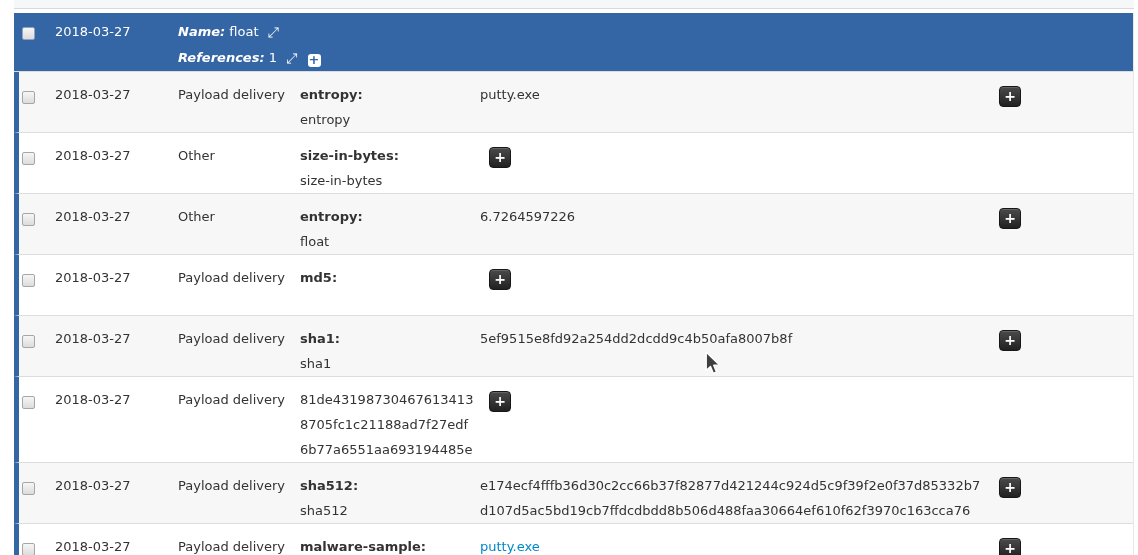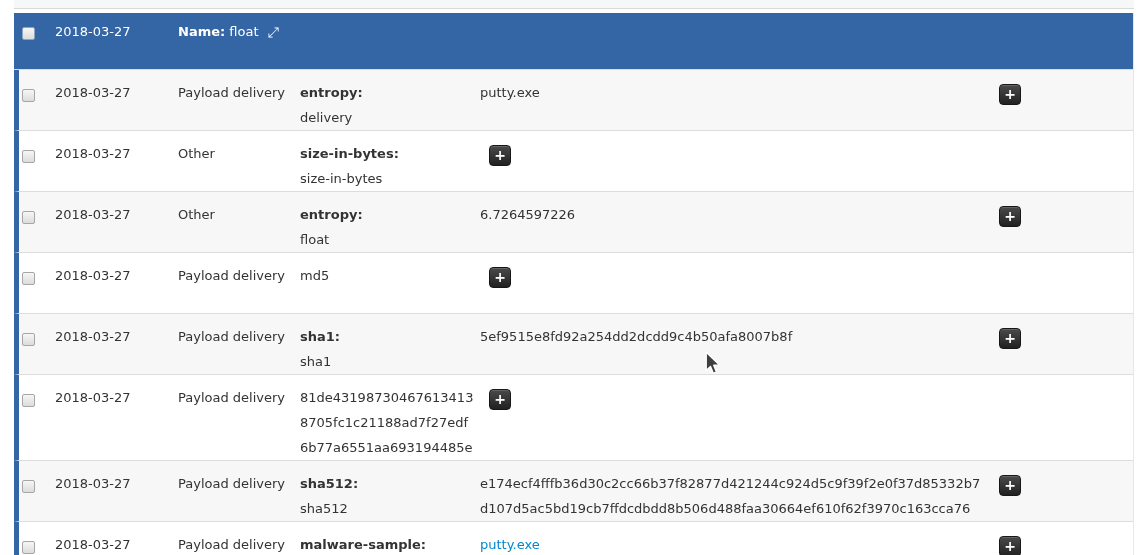--- a/index.html
+++ b/index.html
@@ -23,21 +23,21 @@
   }
 
   
   .obj-header {
     background: #3465a4; color: #ffffff;
     min-height: 57px; display: grid;
     grid-template-columns: 41px 123px 1fr;
     padding-top: 6px; border-bottom: 1px solid #dddddd;
   }
   .obj-header .line { line-height: 25px; white-space: nowrap; }
-  .obj-header b { font-weight: 700; }
+  .obj-header b { font-weight: 700; font-style: italic; }
 
   
   .row {
     display: grid;
     grid-template-columns: 36px 123px 122px 180px 510px 1fr;
     min-height: 61px;
     border-bottom: 1px solid #dddddd;
     border-left: 5px solid #3465a4;
     background: #ffffff;
     padding-top: 10px;
@@ -93,32 +93,38 @@
       <div>
         <span class="cb"></span>
       </div>
       <div class="line">2018-03-27</div>
       <div>
         <div class="line">
           <b>Name:</b>
           <span>float</span>
           <span class="expand-icon">⤢</span>
         </div>
+        <div class="line">
+          <b>References:</b>
+          <span>1</span>
+          <span class="expand-icon">⤢</span>
+          <span class="plus-square-icon">+</span>
+        </div>
       </div>
     </div>
 
     <div class="rows">
 
       <div class="row">
         <div><span class="cb"></span></div>
         <div class="cell">2018-03-27</div>
         <div class="cell">Payload delivery</div>
         <div class="cell">
           <div class="bold">entropy:</div>
-          <div>delivery</div>
+          <div>entropy</div>
         </div>
         <div class="value-cell">putty.exe</div>
         <div><span class="add-btn">+</span></div>
       </div>
 
       <div class="row">
         <div><span class="cb"></span></div>
         <div class="cell">2018-03-27</div>
         <div class="cell">Other</div>
         <div class="cell">
@@ -138,21 +144,21 @@
         </div>
         <div class="value-cell">6.7264597226</div>
         <div><span class="add-btn">+</span></div>
       </div>
 
       <div class="row">
         <div><span class="cb"></span></div>
         <div class="cell">2018-03-27</div>
         <div class="cell">Payload delivery</div>
         <div class="cell">
-          <div>md5</div>
+          <div class="bold">md5:</div>
         </div>
         <div><span class="add-btn">+</span></div>
       </div>
 
       <div class="row">
         <div><span class="cb"></span></div>
         <div class="cell">2018-03-27</div>
         <div class="cell">Payload delivery</div>
         <div class="cell">
           <div class="bold">sha1:</div>

